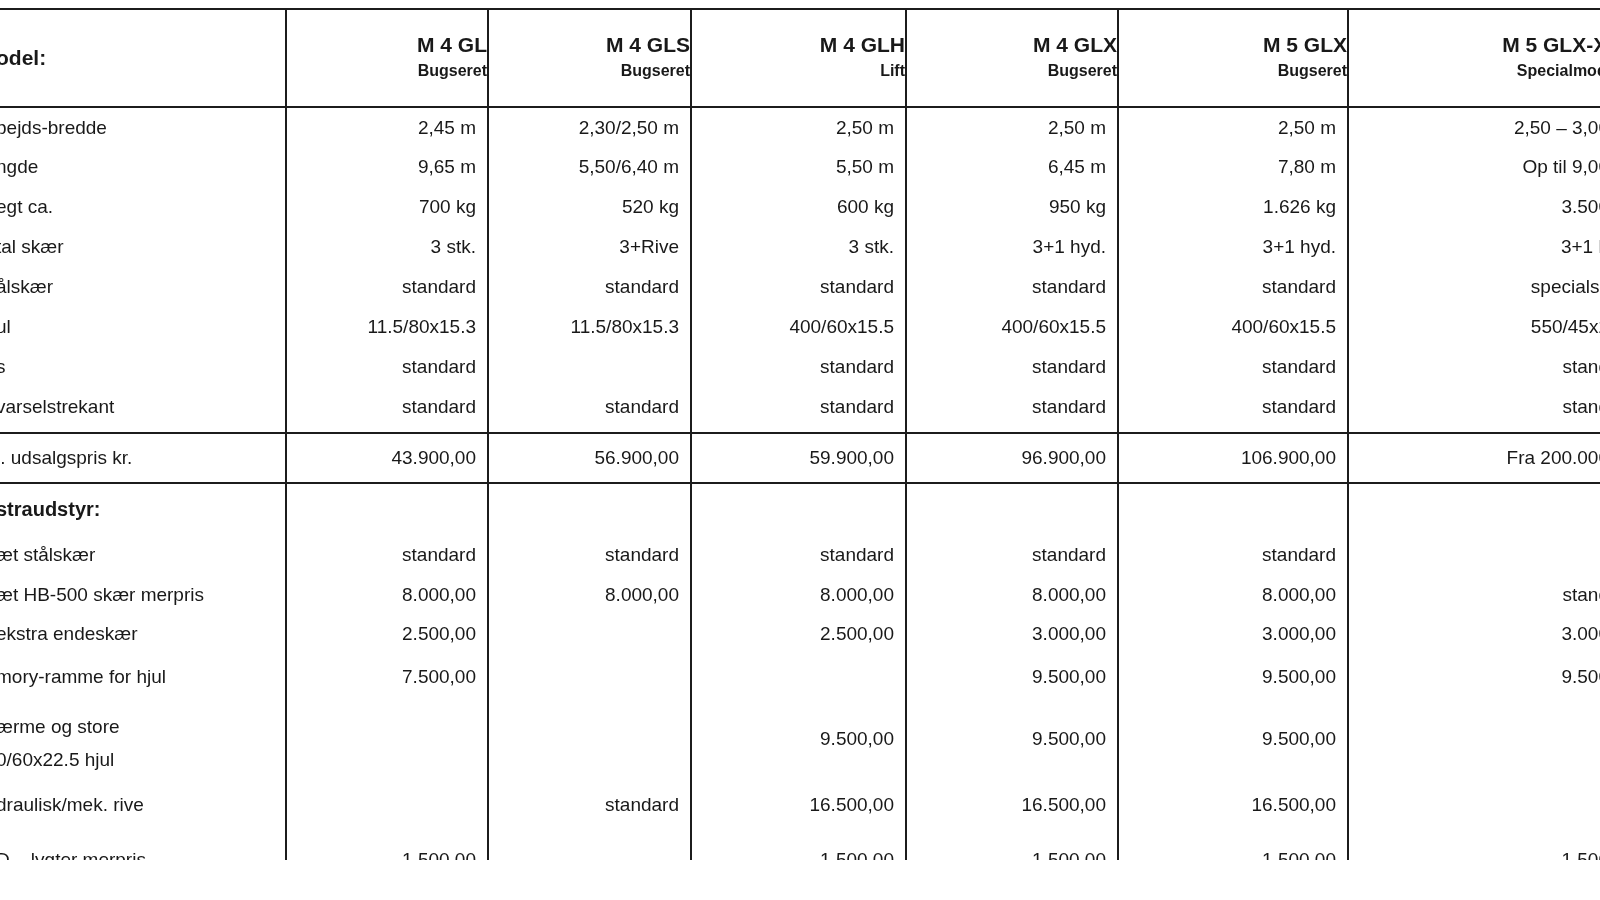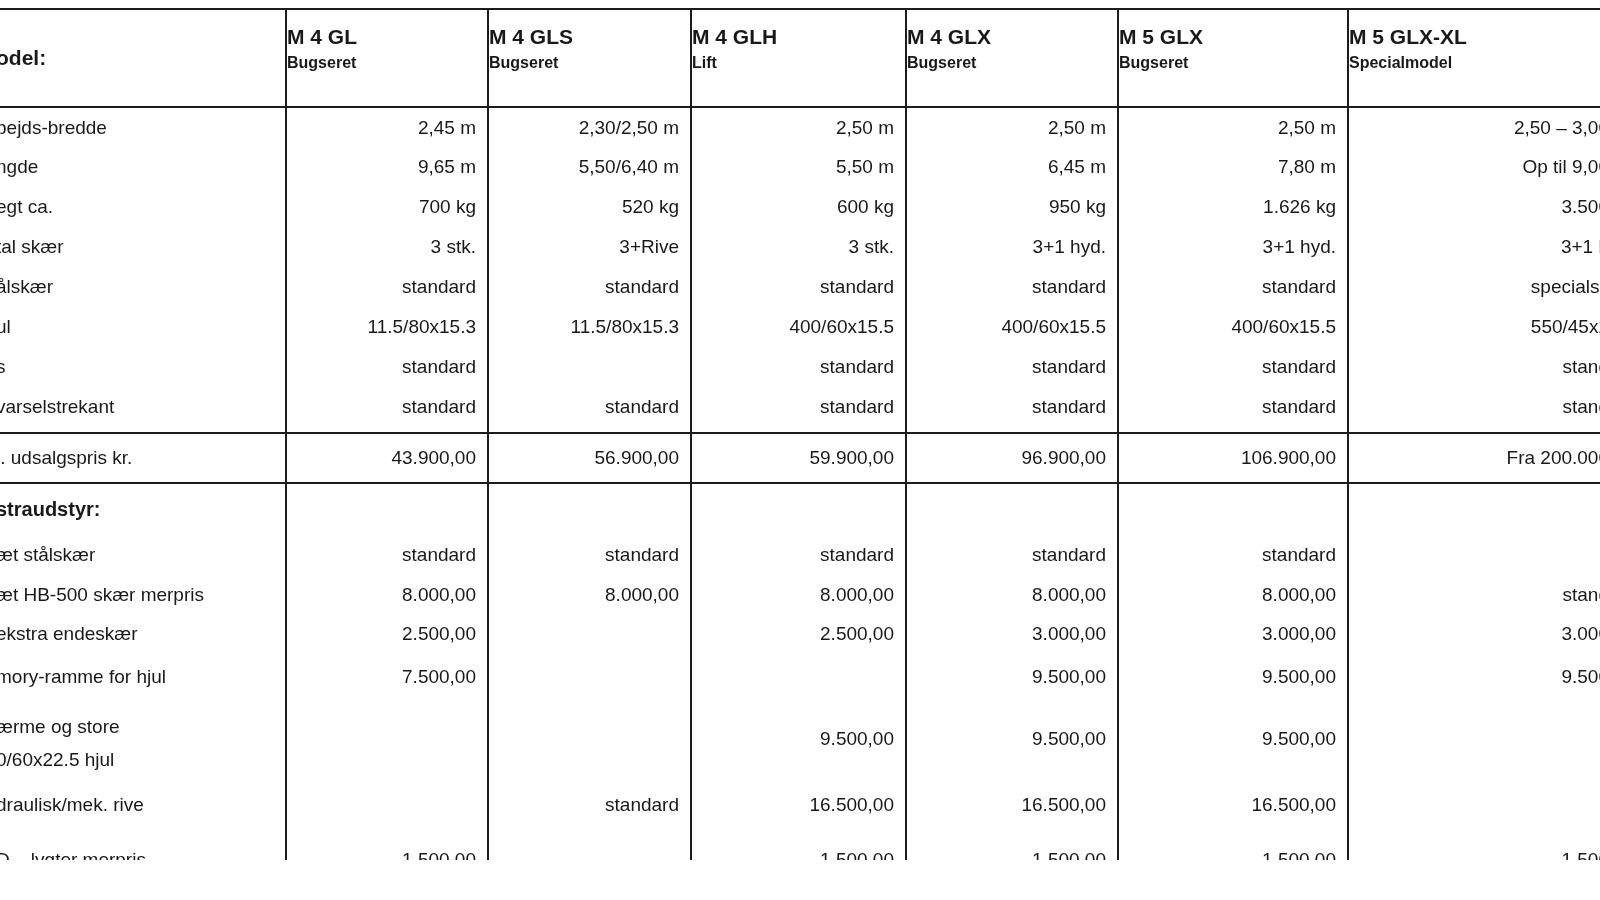--- a/index.html
+++ b/index.html
@@ -29,21 +29,21 @@
     white-space:nowrap;
     vertical-align:middle;
     overflow:visible;
   }
   thead th{
     border-top:2px solid #1c1c1c;
     border-bottom:2px solid #1c1c1c;
     height:96px;
     vertical-align:top;
   }
-  .hdrwrap{padding-top:14px;text-align:left;}
+  .hdrwrap{padding-top:22px;text-align:right;}
   .hdr-model{font-size:21px;font-weight:bold;line-height:26px;}
   .hdr-sub{font-size:16px;font-weight:bold;line-height:26px;}
   th.lbl{vertical-align:middle;}
   .lbl{
     text-align:left;
     padding-left:2px;
     text-indent:-3px;
   }
   th.lbl .hdr-label{font-size:21px;font-weight:bold;}
   .val{

